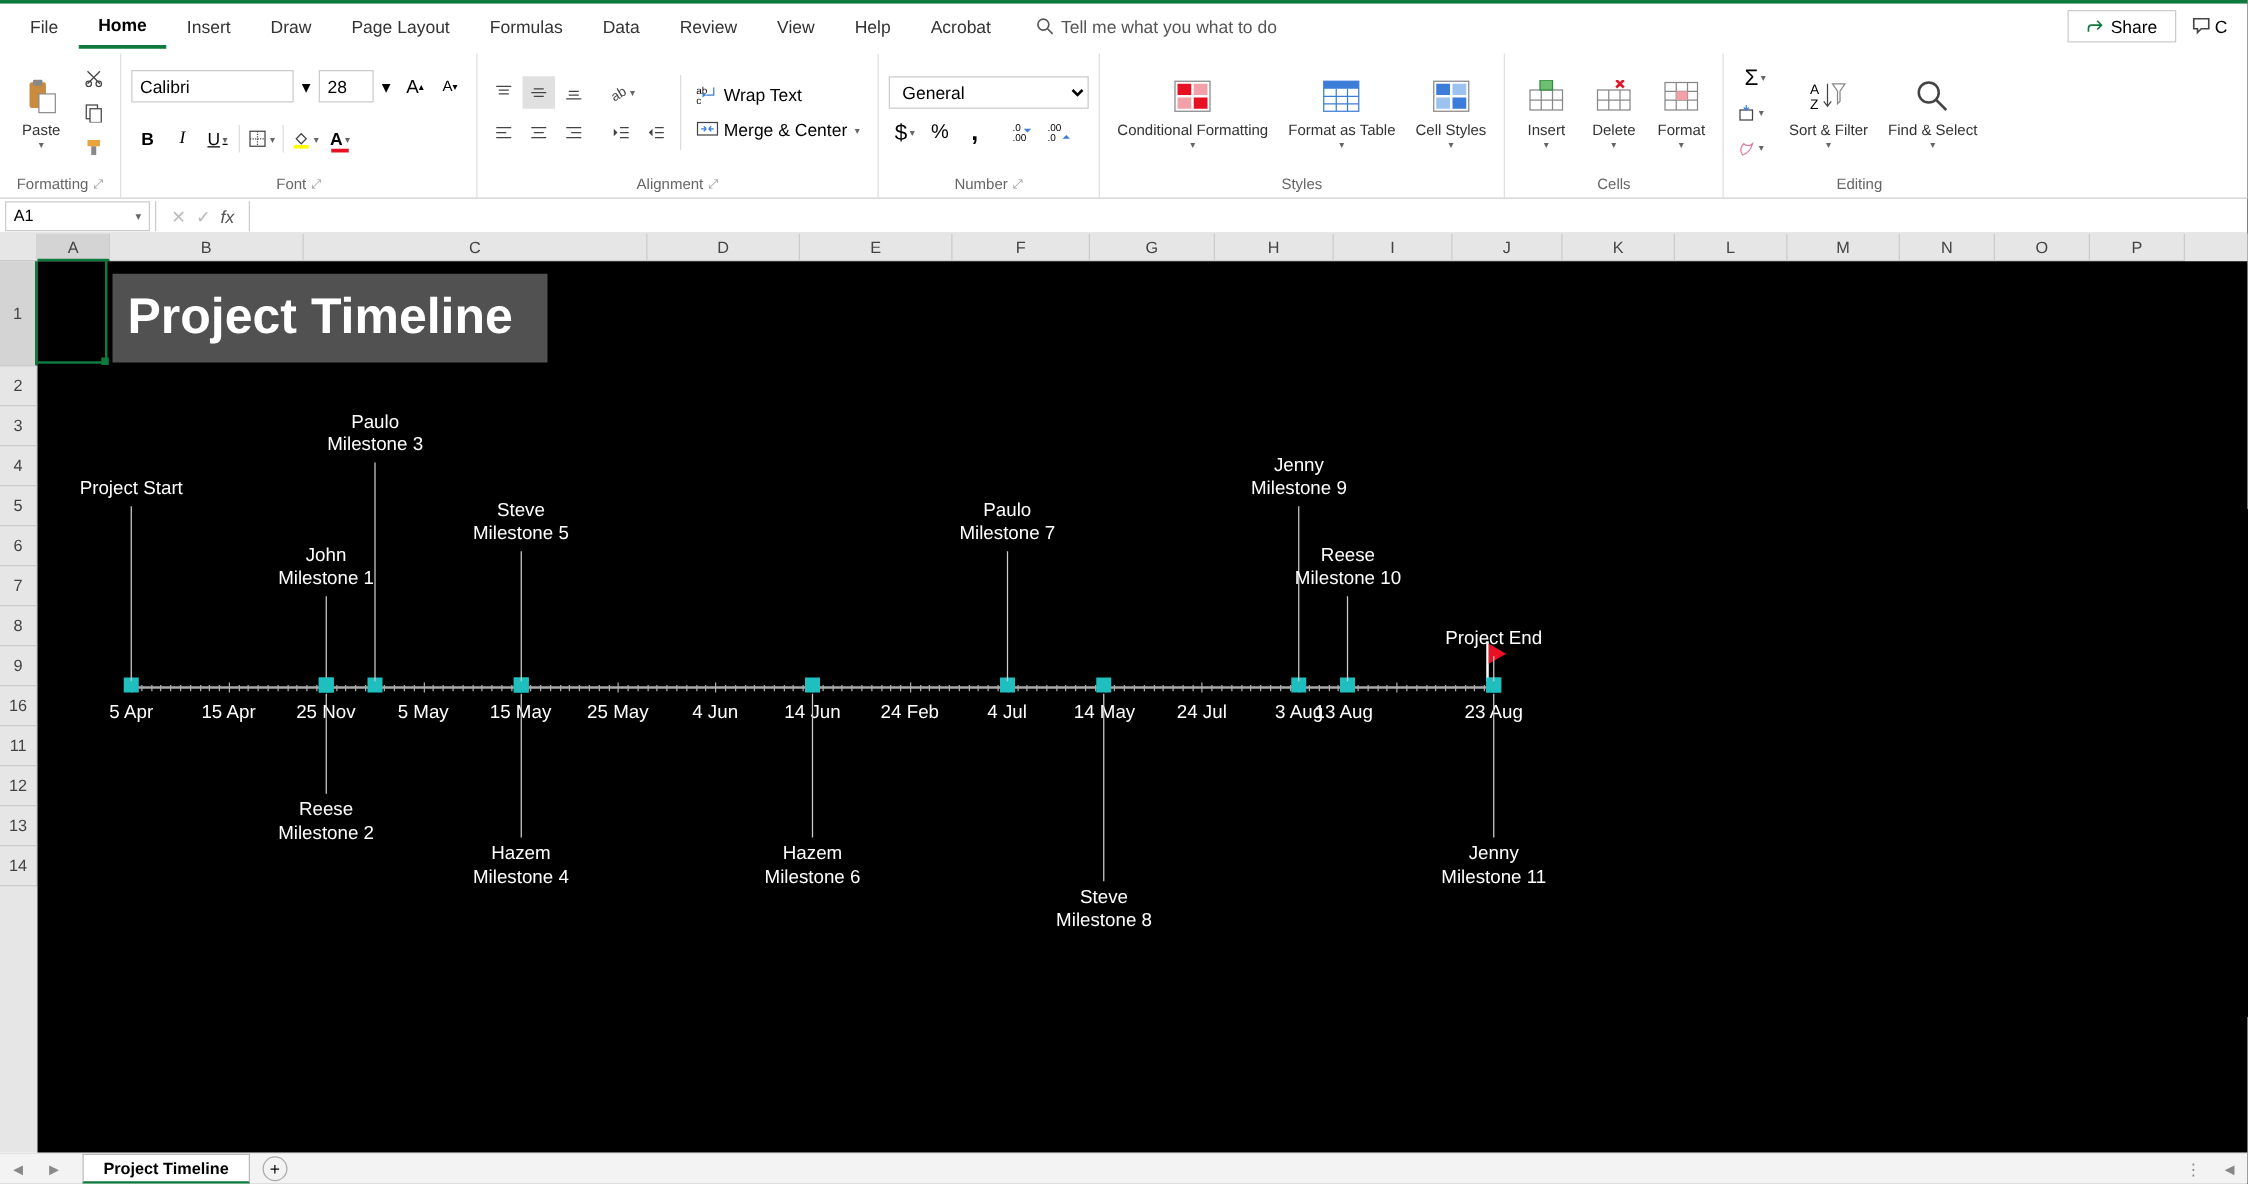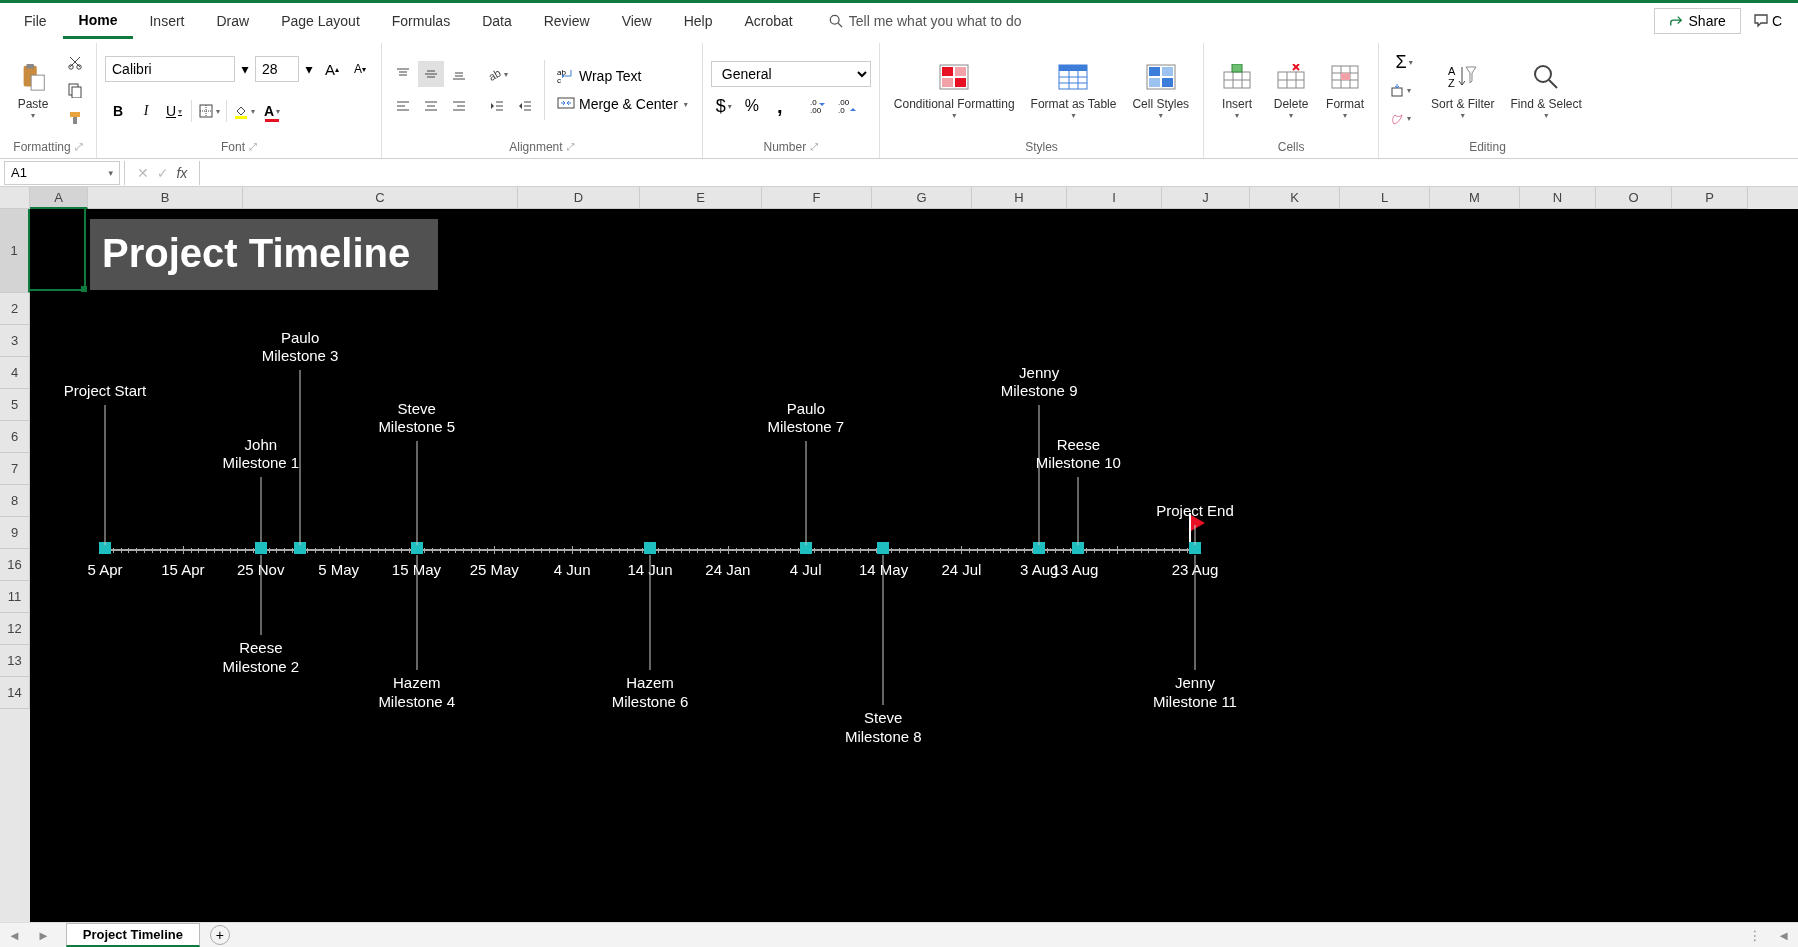--- a/index.html
+++ b/index.html
@@ -698,21 +698,21 @@
             <div class="tick minor" style="left: 1082.21px;"></div>
             <div class="tick " style="left: 1090px;"></div>
             <div class="tick-label" style="left: 0px;">5 Apr</div>
             <div class="tick-label" style="left: 77.8571px;">15 Apr</div>
             <div class="tick-label" style="left: 155.714px;">25 Nov</div>
             <div class="tick-label" style="left: 233.571px;">5 May</div>
             <div class="tick-label" style="left: 311.429px;">15 May</div>
             <div class="tick-label" style="left: 389.286px;">25 May</div>
             <div class="tick-label" style="left: 467.143px;">4 Jun</div>
             <div class="tick-label" style="left: 545px;">14 Jun</div>
-            <div class="tick-label" style="left: 622.857px;">24 Jan</div>
+            <div class="tick-label" style="left: 622.857px;">24 Feb</div>
             <div class="tick-label" style="left: 700.714px;">4 Jul</div>
             <div class="tick-label" style="left: 778.571px;">14 May</div>
             <div class="tick-label" style="left: 856.429px;">24 Jul</div>
             <div class="tick-label" style="left: 934.286px;">3 Aug</div>
             <div class="tick-label" style="left: 970px;">13 Aug</div>
             <div class="tick-label" style="left: 1090px;">23 Aug</div>
             <div class="marker" style="left: 0px;"></div>
             <div class="stem above" style="left: 0px; height: 140px;"></div>
             <div class="mlabel above" style="left: 0px; bottom: 150px;">Project Start</div>
             <div class="marker" style="left: 155.87px;"></div>

